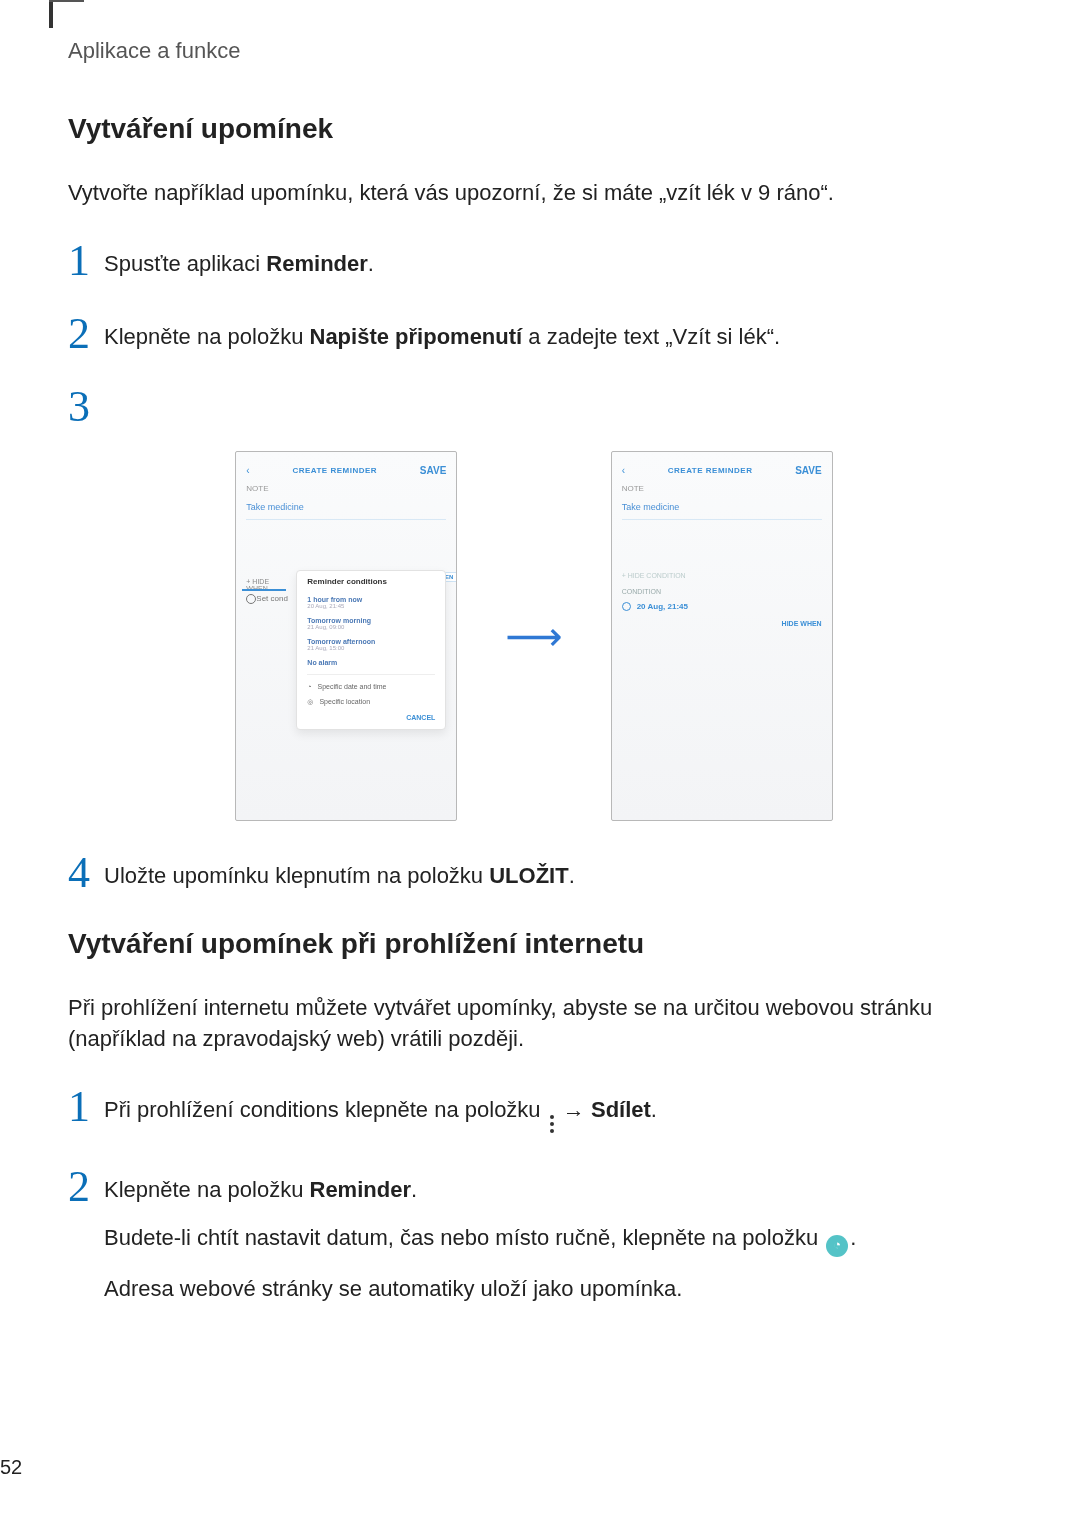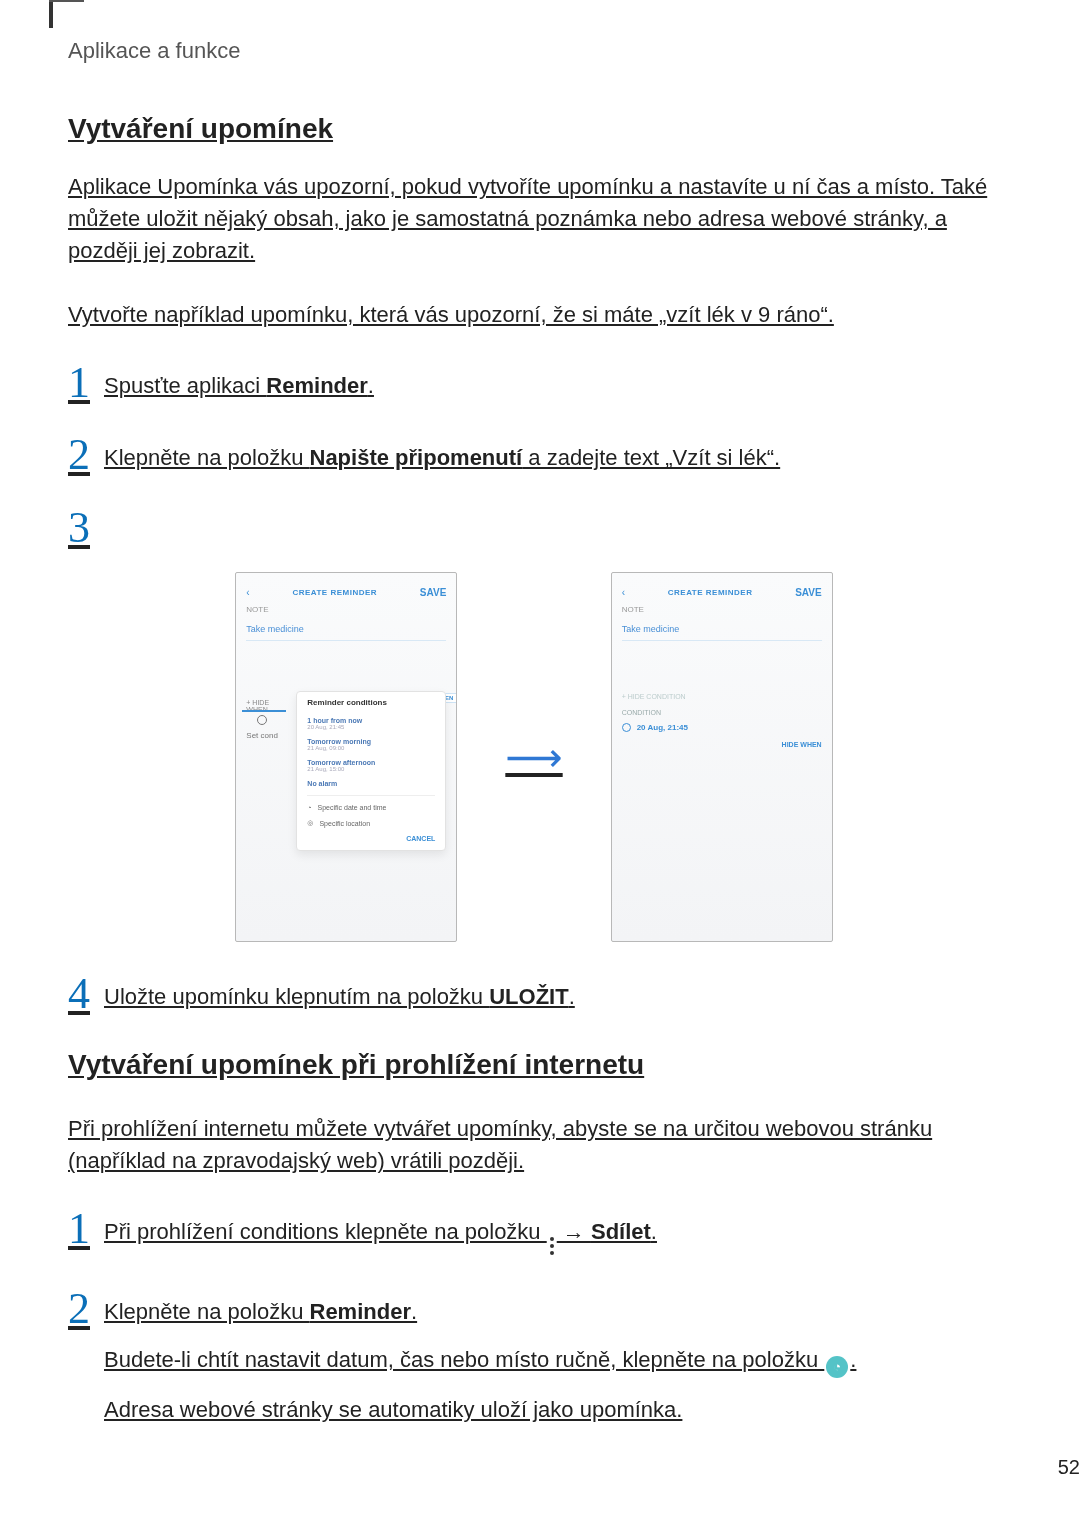--- a/index.html
+++ b/index.html
@@ -8,21 +8,21 @@
   
   .spine { position: absolute; top: 0; left: 49px; width: 4px; height: 28px; background: #333; }
   .spine2 { position: absolute; top: 0; left: 49px; width: 35px; height: 2px; background: #555; }
 
   .header-title { position: absolute; top: 38px; left: 68px; font-size: 22px; color: #555; font-weight: 400; }
 
   .section-hdr { font-size: 28px; font-weight: 700; color: #222; }
   .body-text { font-size: 22px; color: #222; line-height: 1.45; }
   .sub-hdr { font-size: 28px; font-weight: 700; }
 
-  .content { position: absolute; left: 68px; right: 80px; top: 113px; text-decoration: underline; }
+  .content { position: absolute; left: 68px; right: 80px; top: 113px; }
 
   .p1 { margin-top: 26px; }
   .p2 { margin-top: 32px; }
 
   .ol { margin-top: 26px; }
   .ol-row { display: flex; align-items: baseline; margin-top: 28px; }
   .ol-row:first-child { margin-top: 0; }
   .ol-num { font-size: 44px; color: #0b6fb8; font-weight: 400; width: 36px; flex: 0 0 36px; line-height: 1; position: relative; top: 4px; font-family: Georgia, 'Times New Roman', serif; }
   .ol-body { font-size: 22px; line-height: 1.45; flex: 1; }
   .ol-body .tight { margin-top: 16px; }
@@ -34,21 +34,21 @@
   .shot .topbar { position:absolute; top:10px; left:10px; right:10px; height: 18px; display:flex; align-items:center; justify-content:space-between; }
   .shot .chev { color:#3b8fd6; font-size:10px; }
   .shot .ttl { color:#3b8fd6; font-size:8px; letter-spacing:0.5px; font-weight:700; }
   .shot .save { color:#3b8fd6; font-size:10px; font-weight:700; }
   .shot .note { position:absolute; top:32px; left:10px; font-size:8px; color:#999; }
   .shot .field { position:absolute; top:44px; left:10px; right:10px; font-size:9px; color:#4a90d6; border-bottom:1px solid #d8e8f5; height:24px; display:flex; align-items:center; }
   .shot .tabs { position:absolute; top:122px; left:0; right:0; font-size:7px; color:#9aa; display:flex; }
   .shot .tab { width:56px; padding:4px 0 4px 10px; }
   .shot .tab.sel { color:#888; }
   .shot .underline { position:absolute; top:137px; left:6px; width:44px; height:2px; background:#3b8fd6; }
-  .shot .setrow { position:absolute; top:142px; left:10px; display:flex; align-items:center; gap:6px; font-size:8px; color:#777;flex-direction:column; }
+  .shot .setrow { position:absolute; top:142px; left:10px; display:flex; align-items:center; font-size:8px; color:#777; }
   .shot .ringico { width:10px; height:10px; border:1px solid #777; border-radius:50%; display:inline-block; }
 
   
   .dropdown { position:absolute; top:118px; left:60px; right:10px; background:#fff; border:1px solid #e2e2e2; border-radius:4px; box-shadow: 0 4px 10px rgba(0,0,0,0.08); padding:6px 10px 8px; font-size:7px; color:#666; }
   .dropdown .dd-title { font-size:8px; color:#333; font-weight:600; margin-bottom:6px; }
   .dropdown .dd-item { padding:4px 0; border-bottom:0; }
   .dropdown .dd-item .l1 { color:#4a78b5; font-size:7px; font-weight:600; }
   .dropdown .dd-item .l2 { color:#aab; font-size:6px; }
   .dropdown .dd-sep { border-top:1px solid #eee; margin:4px 0; }
   .dropdown .dd-row { display:flex; align-items:center; gap:6px; padding:4px 0; color:#666; font-size:7px; }
@@ -59,41 +59,40 @@
 
   
   .shot2 .line2 { position:absolute; top:120px; left:10px; right:10px; font-size:7px; color:#bcc; }
   .shot2 .cond { position:absolute; top:136px; left:10px; font-size:7px; color:#9aa; }
   .shot2 .sched { position:absolute; top:150px; left:10px; display:flex; align-items:center; gap:6px; font-size:8px; color:#3b8fd6; font-weight:600; }
   .shot2 .clk { width:9px; height:9px; border:1px solid #3b8fd6; border-radius:50%; display:inline-block; }
   .shot2 .more { position:absolute; top:168px; right:10px; font-size:7px; color:#3b8fd6; font-weight:700; }
 
   .arrow { color:#2f78d4; font-size:40px; font-weight:300; }
 
-  .page-num { position:absolute; bottom: 48px; left:0; right:0; text-align:right; font-size:20px; color:#222; }
+  .page-num { position:absolute; bottom: 48px; left:0; right:0; text-align:left; font-size:20px; color:#222; }
 
   
   .more-icon { display:inline-flex; flex-direction:column; justify-content:space-between; width:6px; height:18px; vertical-align:-2px; margin:0 2px; }
   .more-icon span { width:4px; height:4px; background:#333; border-radius:50%; display:block; margin:0 auto; }
   .reminder-pill { display:inline-flex; align-items:center; justify-content:center; width:22px; height:22px; background:#54c3c7; border-radius:50%; color:#fff; font-size:13px; vertical-align:-4px; margin:0 2px; }
   .arrow-inline { font-size:22px; }
 </style>
 </head>
 <body>
 
 <div class="page">
   <div class="spine"></div>
   <div class="spine2"></div>
 
   <div class="header-title">Aplikace a funkce</div>
 
   <div class="content">
 
     <div class="section-hdr">Vytváření upomínek</div>
-    <div class="body-text p1">Aplikace Upomínka vás upozorní, pokud vytvoříte upomínku a nastavíte u ní čas a místo. Také můžete uložit nějaký obsah, jako je samostatná poznámka nebo adresa webové stránky, a později jej zobrazit.</div>
     <div class="body-text p2">Vytvořte například upomínku, která vás upozorní, že si máte „vzít lék v 9 ráno“.</div>
 
     <div class="ol">
       <div class="ol-row">
         <div class="ol-num">1</div>
         <div class="ol-body">
           <span>Spusťte aplikaci </span><b>Reminder</b><span>.</span>
         </div>
       </div>
       <div class="ol-row">

